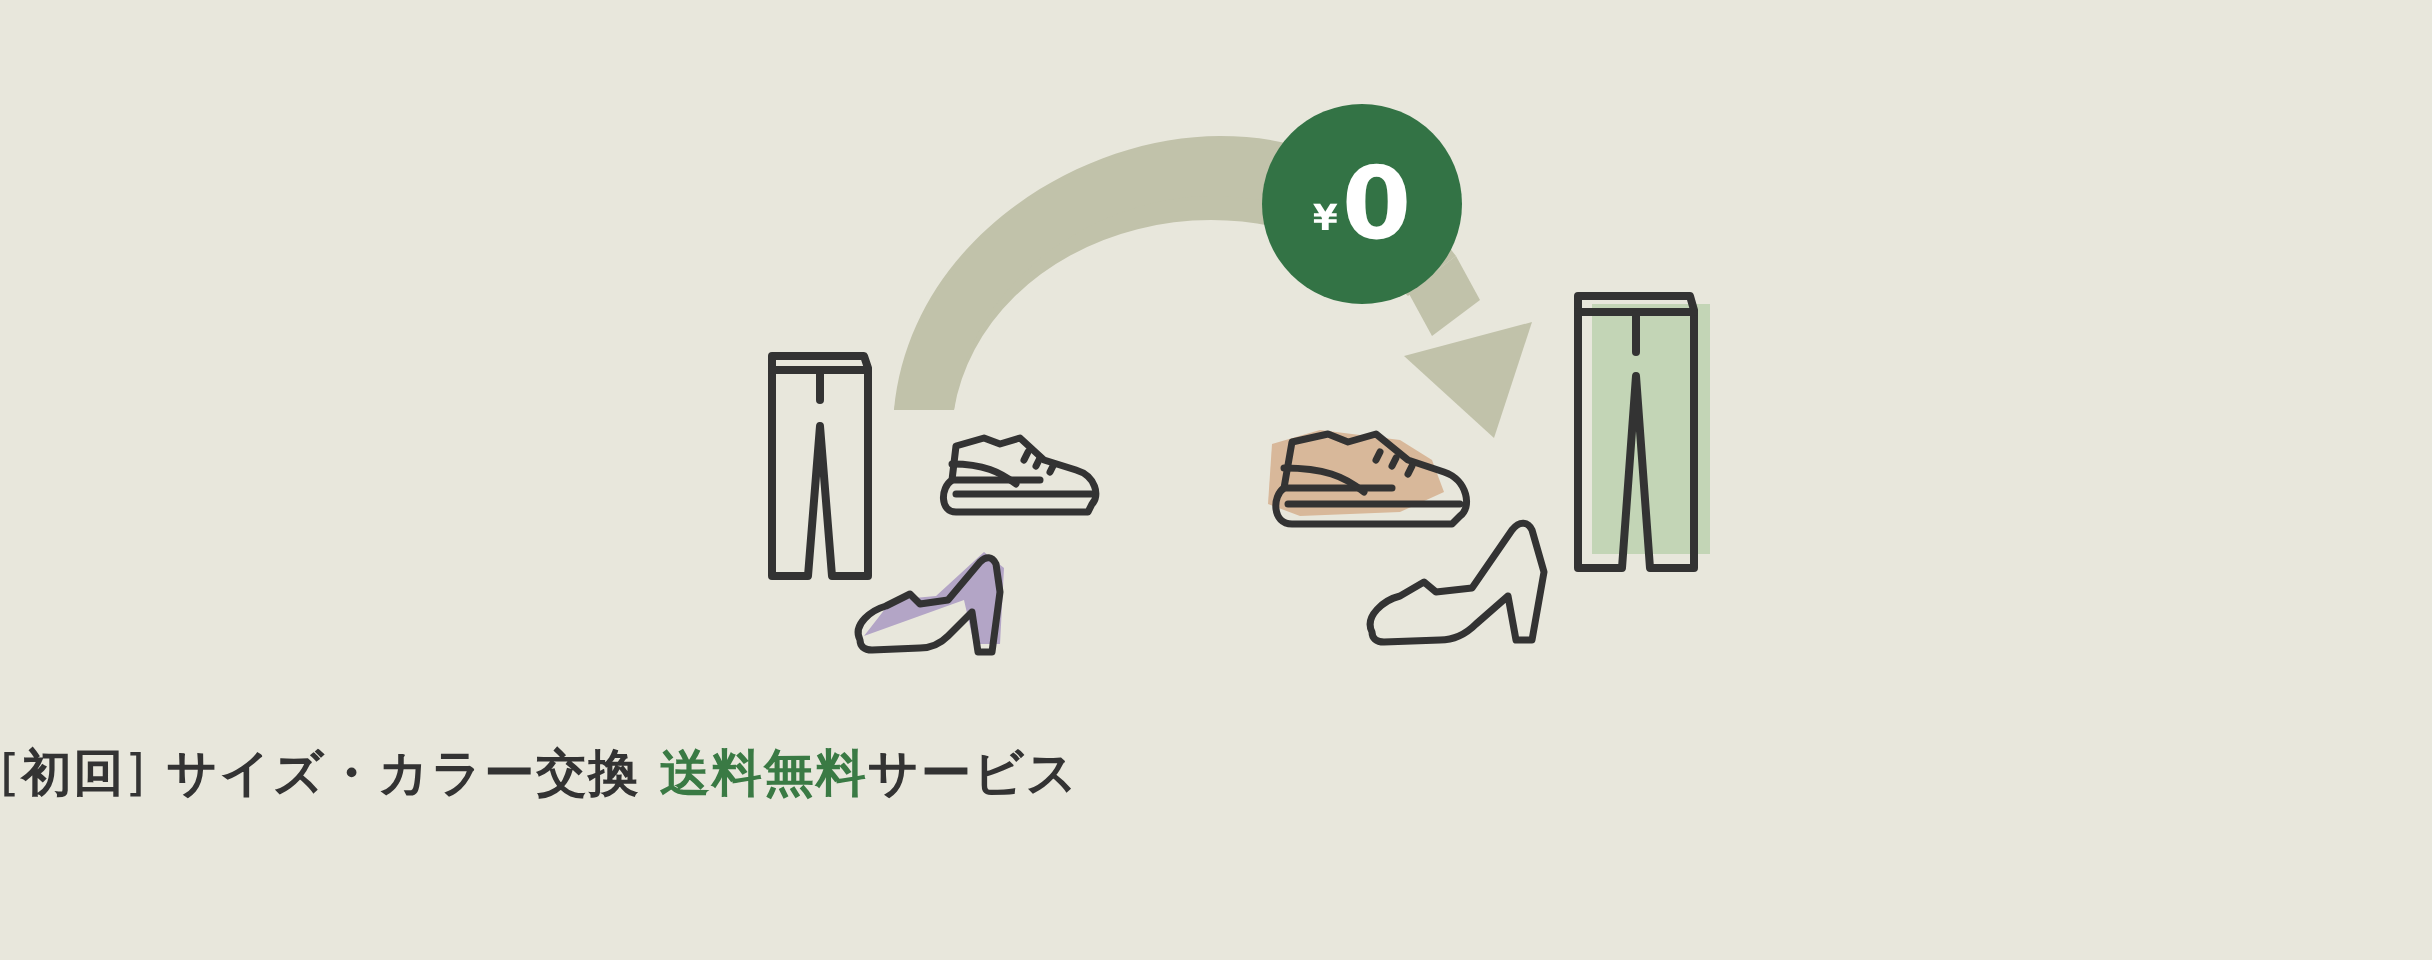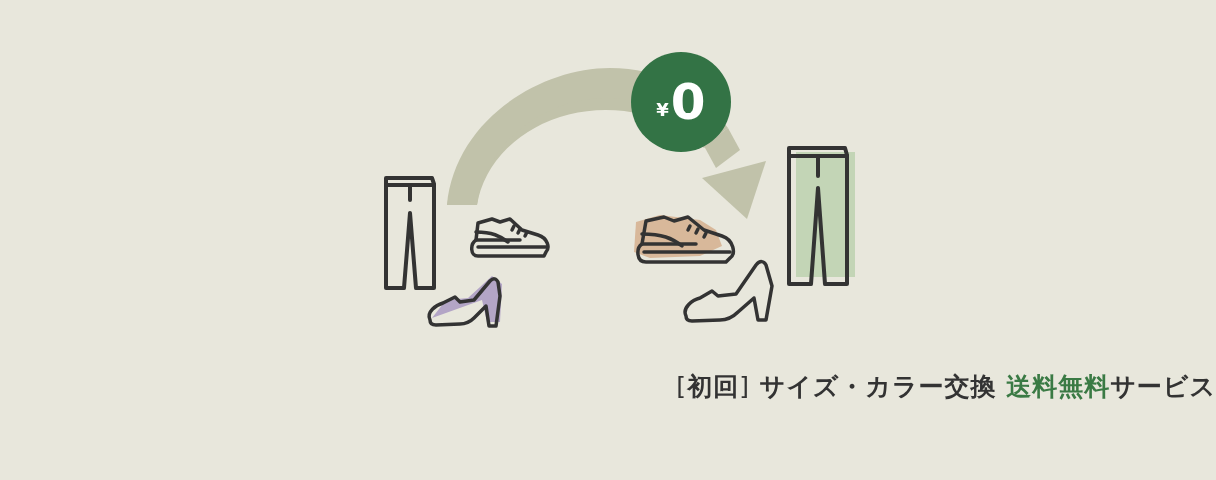--- a/index.html
+++ b/index.html
@@ -13,21 +13,21 @@
   .badge {
     position: absolute; left: 631px; top: 52px; width: 100px; height: 100px;
     border-radius: 50%; background: #337345;
     display: flex; align-items: center; justify-content: center;
     color: #ffffff;
   }
   .badge .yen { font-size: 18px; font-weight: bold; margin-top: 14px; margin-right: 2px; }
   .badge .amount { font-size: 50px; font-weight: bold; line-height: 1; }
   .caption {
     position: absolute; left: 0; width: 1216px; top: 370px;
-    text-align: right; font-size: 25px; font-weight: bold;
+    text-align: left; font-size: 25px; font-weight: bold;
     color: #333333; letter-spacing: 1px; white-space: nowrap;
   }
   .caption .accent { color: #3a7a44; }
   .caption .bracket { font-weight: normal; }
 </style>
 </head>
 <body>
 
 <svg class="illustration" viewBox="0 0 1216 480" xmlns="http://www.w3.org/2000/svg">
 

